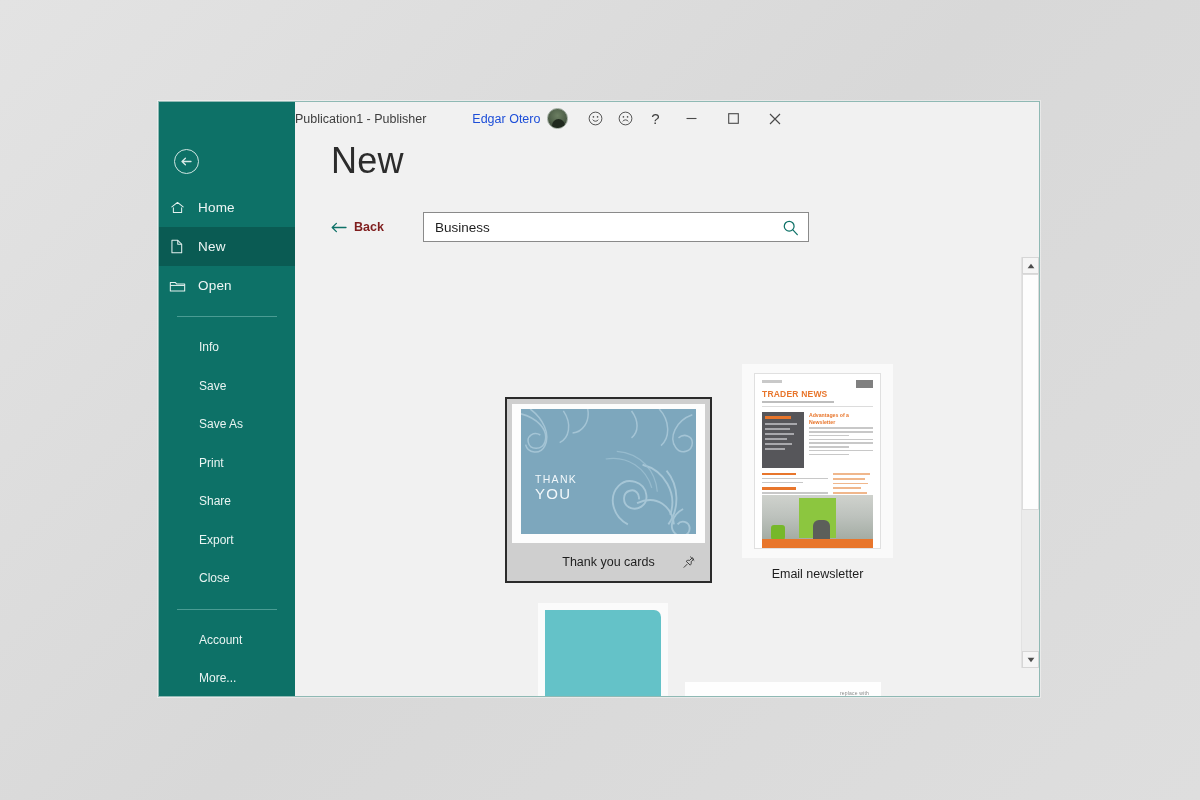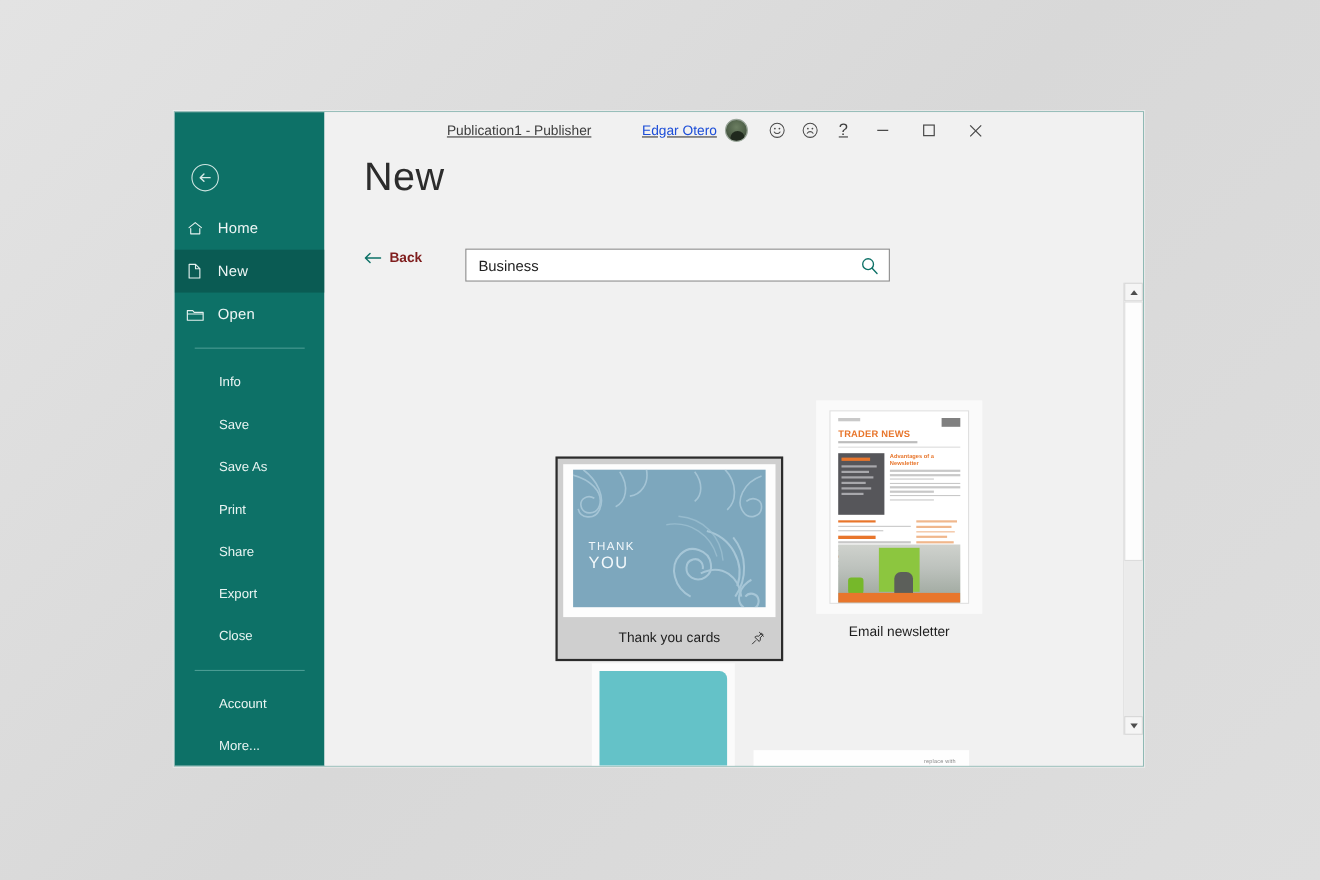--- a/index.html
+++ b/index.html
@@ -81,26 +81,25 @@
     background: #f1f1f1;
     overflow: hidden;
   }
   
   #titlebar {
     position: absolute;
     top: 0; left: 0; right: 16px;
     height: 33px;
     display: flex;
     align-items: center;
-    justify-content: center;
+    justify-content: flex-start;
     font-size: 12.5px;
     color: #3a3a3a;
     padding-right: 4px;
     box-sizing: border-box;
-    text-decoration: underline;
   }
   #doc-title {
     font-size: 12.5px;
     color: #3d3d3d;
     margin-right: 46px;
     white-space: nowrap;
   }
   #user-name {
     font-size: 12.5px;
     color: #1d4ed8;
@@ -153,42 +152,41 @@
     margin-right: 39px;
   }
   #back-link .arr { margin-right: 7px; display:flex; }
   #search-box {
     width: 386px; height: 30px;
     background: #fff;
     border: 1px solid #8a8a8a;
     box-sizing: border-box;
     display: flex; align-items: center;
     padding: 0 6px 0 9px;
-    margin-top: 14px;
   }
   #search-input {
     border: 0; outline: 0;
     flex: 1 1 auto;
     font-family: "Liberation Sans", sans-serif;
     font-size: 13.5px;
     color: #1f1f1f;
     background: transparent;
     height: 100%;
   }
   #search-btn { display:flex; align-items:center; justify-content:center; width:22px; }
   
   #gallery {
     position: absolute;
     left: 36px; top: 150px;
     right: 18px; bottom: 0;
   }
   
   #card-thankyou {
     position: absolute;
-    left: 174px; top: 163px;
+    left: 174px; top: 145px;
     width: 207px; height: 186px;
     background: #cfcfcf;
     border: 2px solid #2b2b2b;
     box-sizing: border-box;
     padding: 5px 5px 0 5px;
   }
   #ty-page {
     width: 100%; height: 139px;
     background: #fdfdfd;
     box-sizing: border-box;

